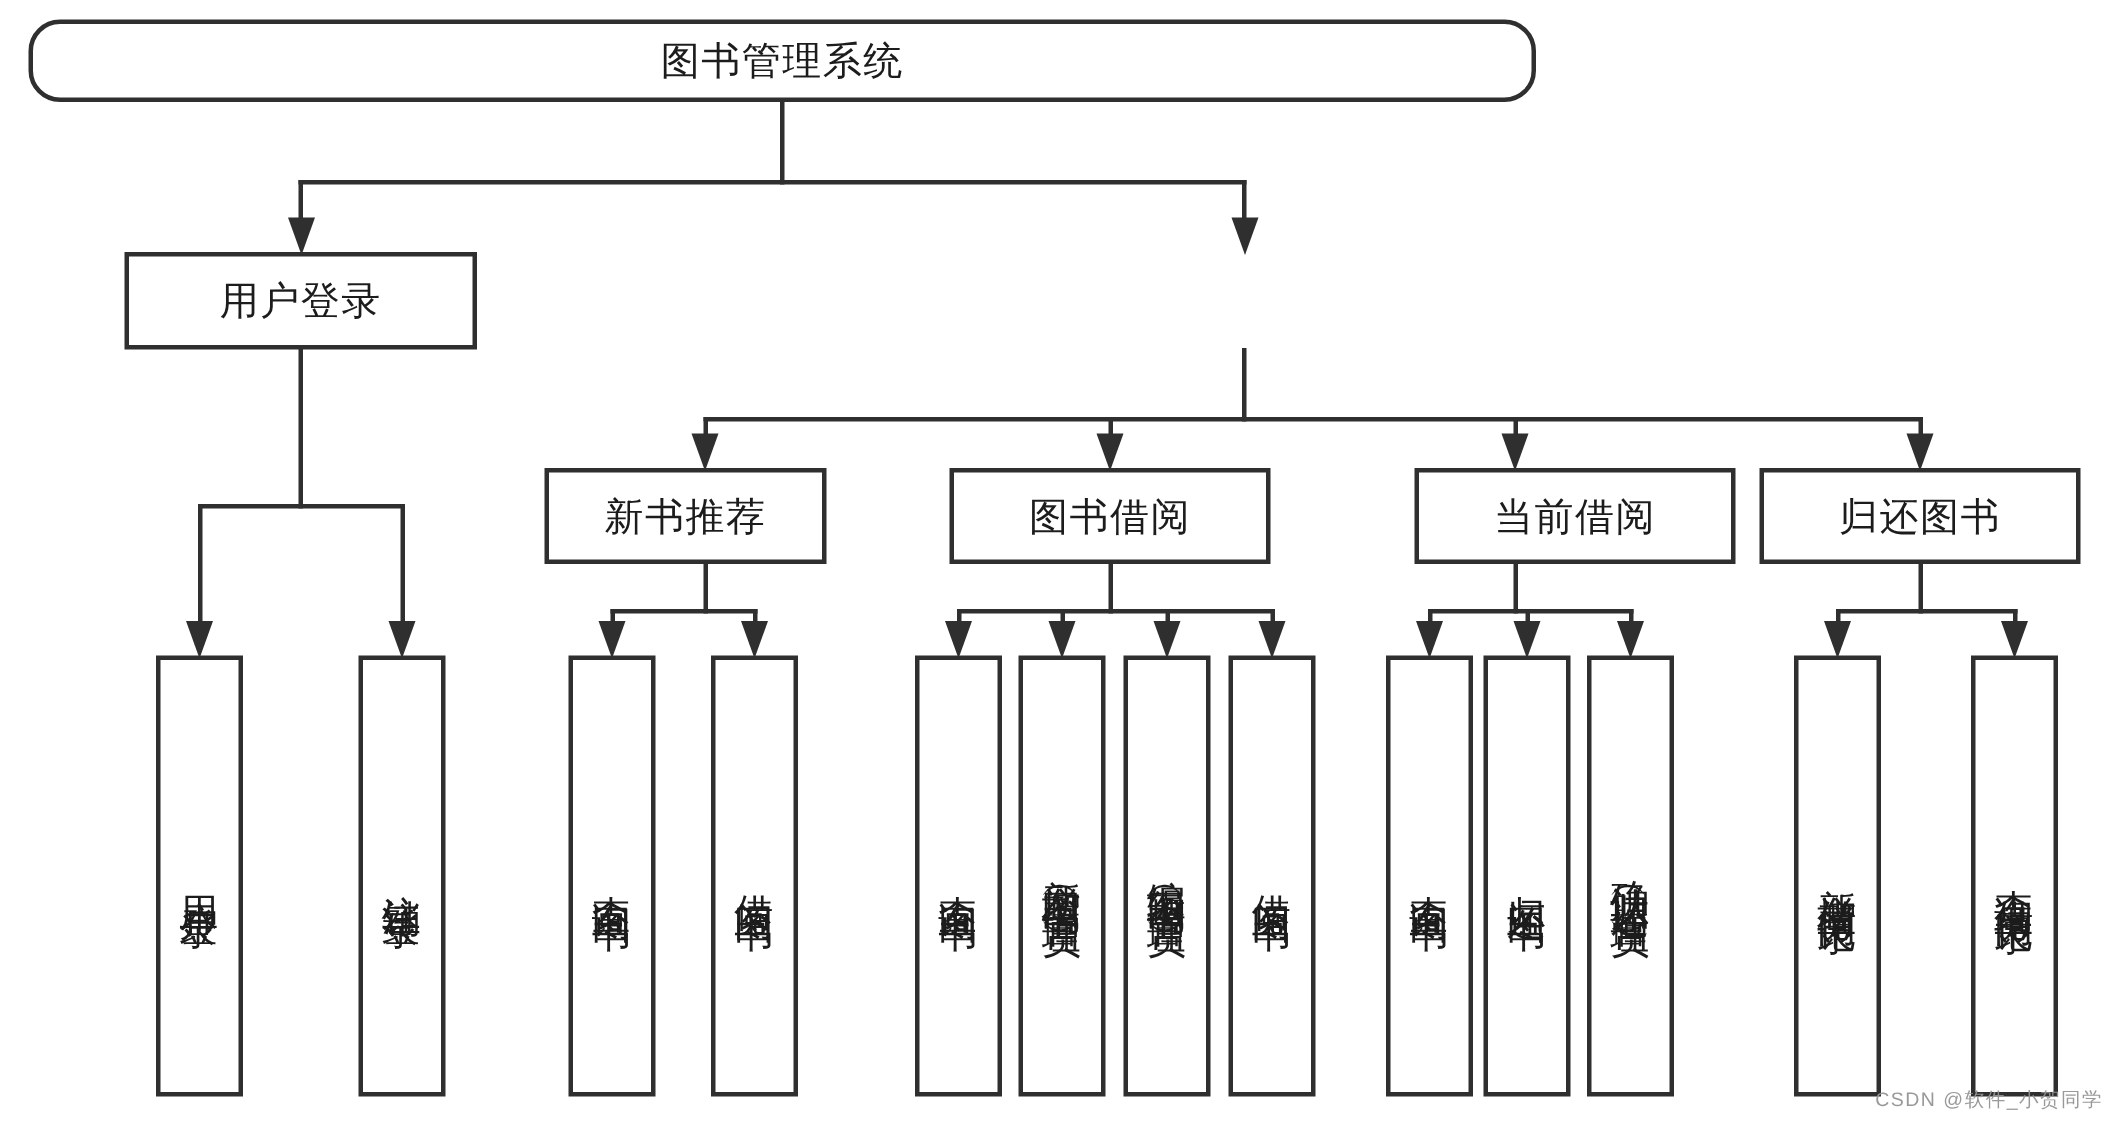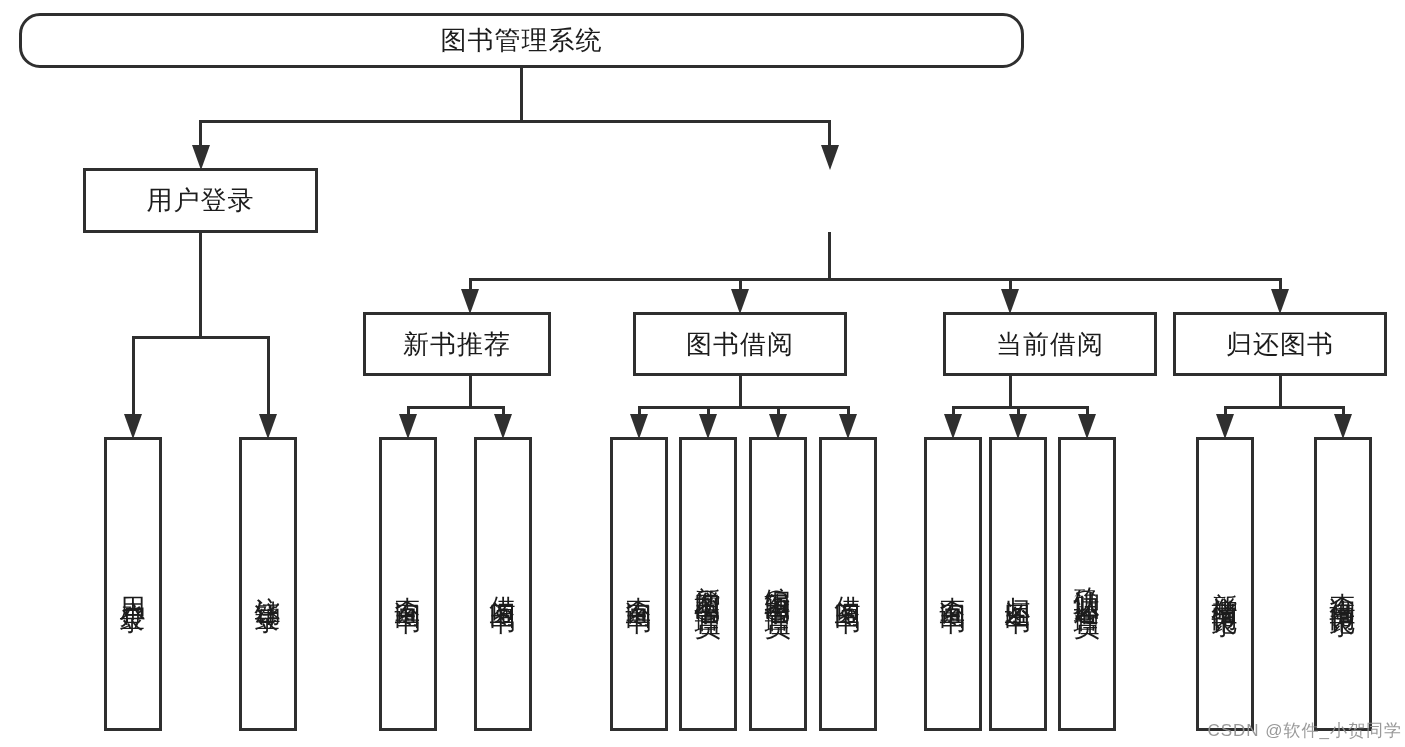--- a/index.html
+++ b/index.html
@@ -46,21 +46,21 @@
     width: 0;
     height: 0;
     border-left: 9px solid transparent;
     border-right: 9px solid transparent;
     border-top: 25px solid #2f2f2f;
   }
   #watermark {
     position: absolute;
     right: 3px;
     bottom: 5px;
-    font-size: 17px;
+    font-size: 13px;
     color: rgba(148,148,148,0.95);
     letter-spacing: 1px;
     z-index: 10;
     white-space: nowrap;
   }
 </style>
 </head>
 <body>
 
 <div id="canvas">

